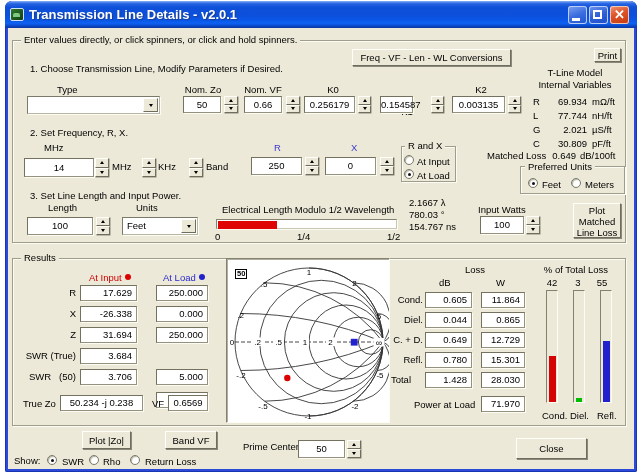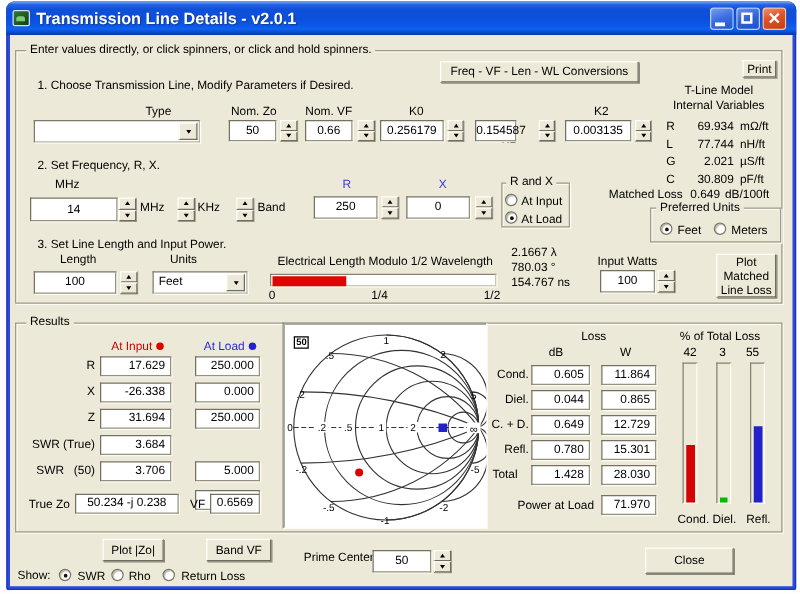--- a/index.html
+++ b/index.html
@@ -45,21 +45,21 @@
     <div style="position:absolute;left:4px;top:4px;width:9px;height:9px;border:2px solid #fff;"></div>
   </div>
 <div style="position:absolute;left:610px;top:6px;width:19px;height:18px;border-radius:3px;background:linear-gradient(160deg,#ef9679 0%,#dd5226 45%,#c63a10 100%);box-shadow:inset 0 0 0 1px #f0c7b2;z-index:5;color:#fff;font:bold 13px/17px 'Liberation Sans',sans-serif;text-align:center;">✕</div>
 <div class="gb" style="left:12px;top:40px;width:614px;height:203px;"></div>
 <div class="gbl" style="left:21px;top:34px;">Enter values directly, or click spinners, or click and hold spinners.</div>
 <div class="btn" style="left:352px;top:49px;width:159px;height:17px;line-height:16px;">Freq - VF - Len - WL Conversions</div>
 <div class="btn" style="left:594px;top:48px;width:27px;height:14px;line-height:13px;">Print</div>
 <div class="t" style="left:30px;top:63px;">1. Choose Transmission Line, Modify Parameters if Desired.</div>
 <div class="t" style="left:530px;top:67px;width:90px;text-align:center;">T-Line Model</div>
 <div class="t" style="left:530px;top:79px;width:90px;text-align:center;">Internal Variables</div>
-<div class="t" style="left:57px;top:84px;width:80px;text-align:right;">Type</div>
+<div class="t" style="left:57px;top:84px;width:80px;text-align:left;">Type</div>
 <div class="t" style="left:163px;top:84px;width:80px;text-align:center;">Nom. Zo</div>
 <div class="t" style="left:223px;top:84px;width:80px;text-align:center;">Nom. VF</div>
 <div class="t" style="left:293px;top:84px;width:80px;text-align:center;">K0</div>
 <div class="t" style="left:367px;top:84px;width:80px;text-align:center;margin-top:22px;">K1</div>
 <div class="t" style="left:441px;top:84px;width:80px;text-align:center;">K2</div>
 <div class="combo" style="left:27px;top:96px;width:133px;height:18px;line-height:16px;"><b></b></div>
 <div class="ed ctr" style="left:183px;top:96px;width:38px;height:17px;line-height:15px;">50</div>
 <div class="spin" style="left:224px;top:96px;width:14px;height:17px;">
     <i class="u"></i>
     <i class="d"></i>
@@ -249,21 +249,21 @@
 <div class="ed rgt" style="left:481px;top:292px;width:44px;height:16px;line-height:14px;">11.864</div>
 <div class="t" style="left:385px;top:314px;width:38px;text-align:right;">Diel.</div>
 <div class="ed rgt" style="left:425px;top:312px;width:47px;height:16px;line-height:14px;">0.044</div>
 <div class="ed rgt" style="left:481px;top:312px;width:44px;height:16px;line-height:14px;">0.865</div>
 <div class="t" style="left:385px;top:334px;width:38px;text-align:right;">C. + D.</div>
 <div class="ed rgt" style="left:425px;top:332px;width:47px;height:16px;line-height:14px;">0.649</div>
 <div class="ed rgt" style="left:481px;top:332px;width:44px;height:16px;line-height:14px;">12.729</div>
 <div class="t" style="left:385px;top:354px;width:38px;text-align:right;">Refl.</div>
 <div class="ed rgt" style="left:425px;top:352px;width:47px;height:16px;line-height:14px;">0.780</div>
 <div class="ed rgt" style="left:481px;top:352px;width:44px;height:16px;line-height:14px;">15.301</div>
-<div class="t" style="left:385px;top:374px;width:38px;text-align:center;">Total</div>
+<div class="t" style="left:373px;top:374px;width:38px;text-align:right;">Total</div>
 <div class="ed rgt" style="left:425px;top:372px;width:47px;height:16px;line-height:14px;">1.428</div>
 <div class="ed rgt" style="left:481px;top:372px;width:44px;height:16px;line-height:14px;">28.030</div>
 <div class="t" style="left:414px;top:399px;">Power at Load</div>
 <div class="ed rgt" style="left:481px;top:396px;width:44px;height:16px;line-height:14px;">71.970</div>
 <div class="t" style="left:540px;top:264px;width:72px;text-align:center;">% of Total Loss</div>
 <div class="t" style="left:542px;top:277px;width:20px;text-align:center;">42</div>
 <div class="t" style="left:568px;top:277px;width:20px;text-align:center;">3</div>
 <div class="t" style="left:592px;top:277px;width:20px;text-align:center;">55</div>
 <div style="position:absolute;left:546px;top:290px;width:12px;height:113px;background:#ece9d8;border:1px solid #84826f;border-right-color:#fdfcf2;border-bottom-color:#fdfcf2;"></div>
 <div style="position:absolute;left:573px;top:290px;width:12px;height:113px;background:#ece9d8;border:1px solid #84826f;border-right-color:#fdfcf2;border-bottom-color:#fdfcf2;"></div>

